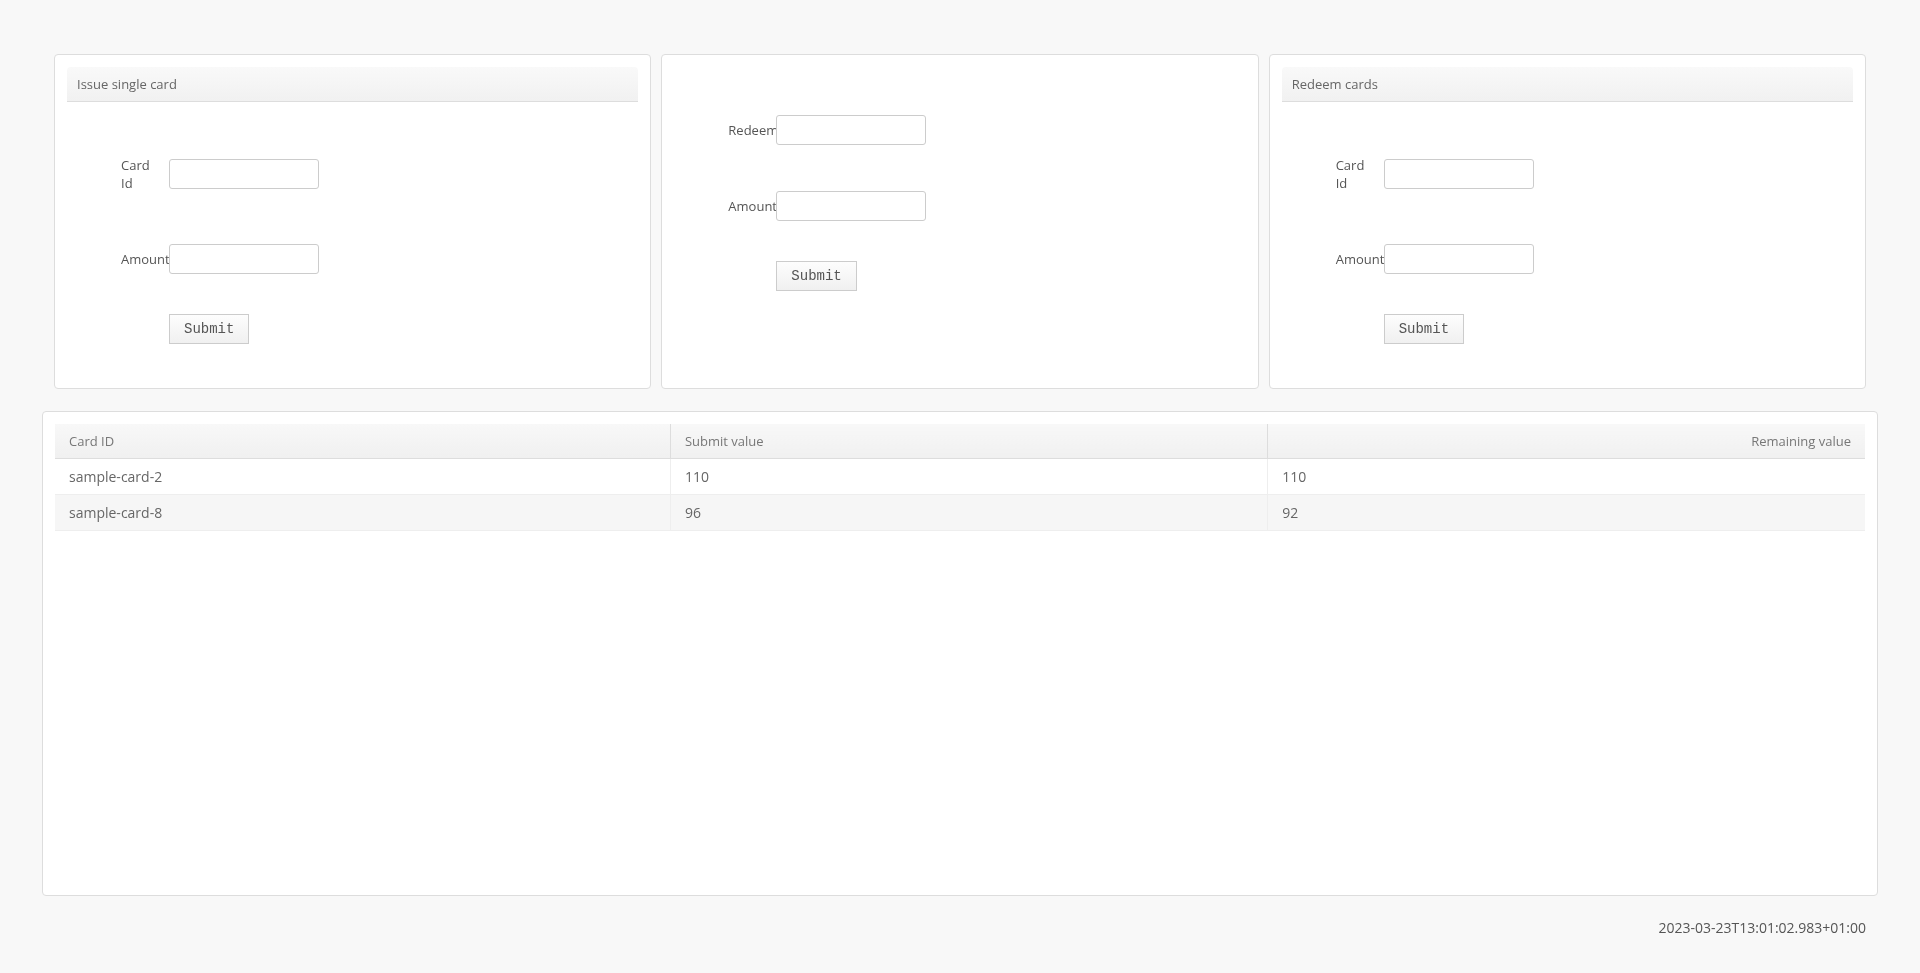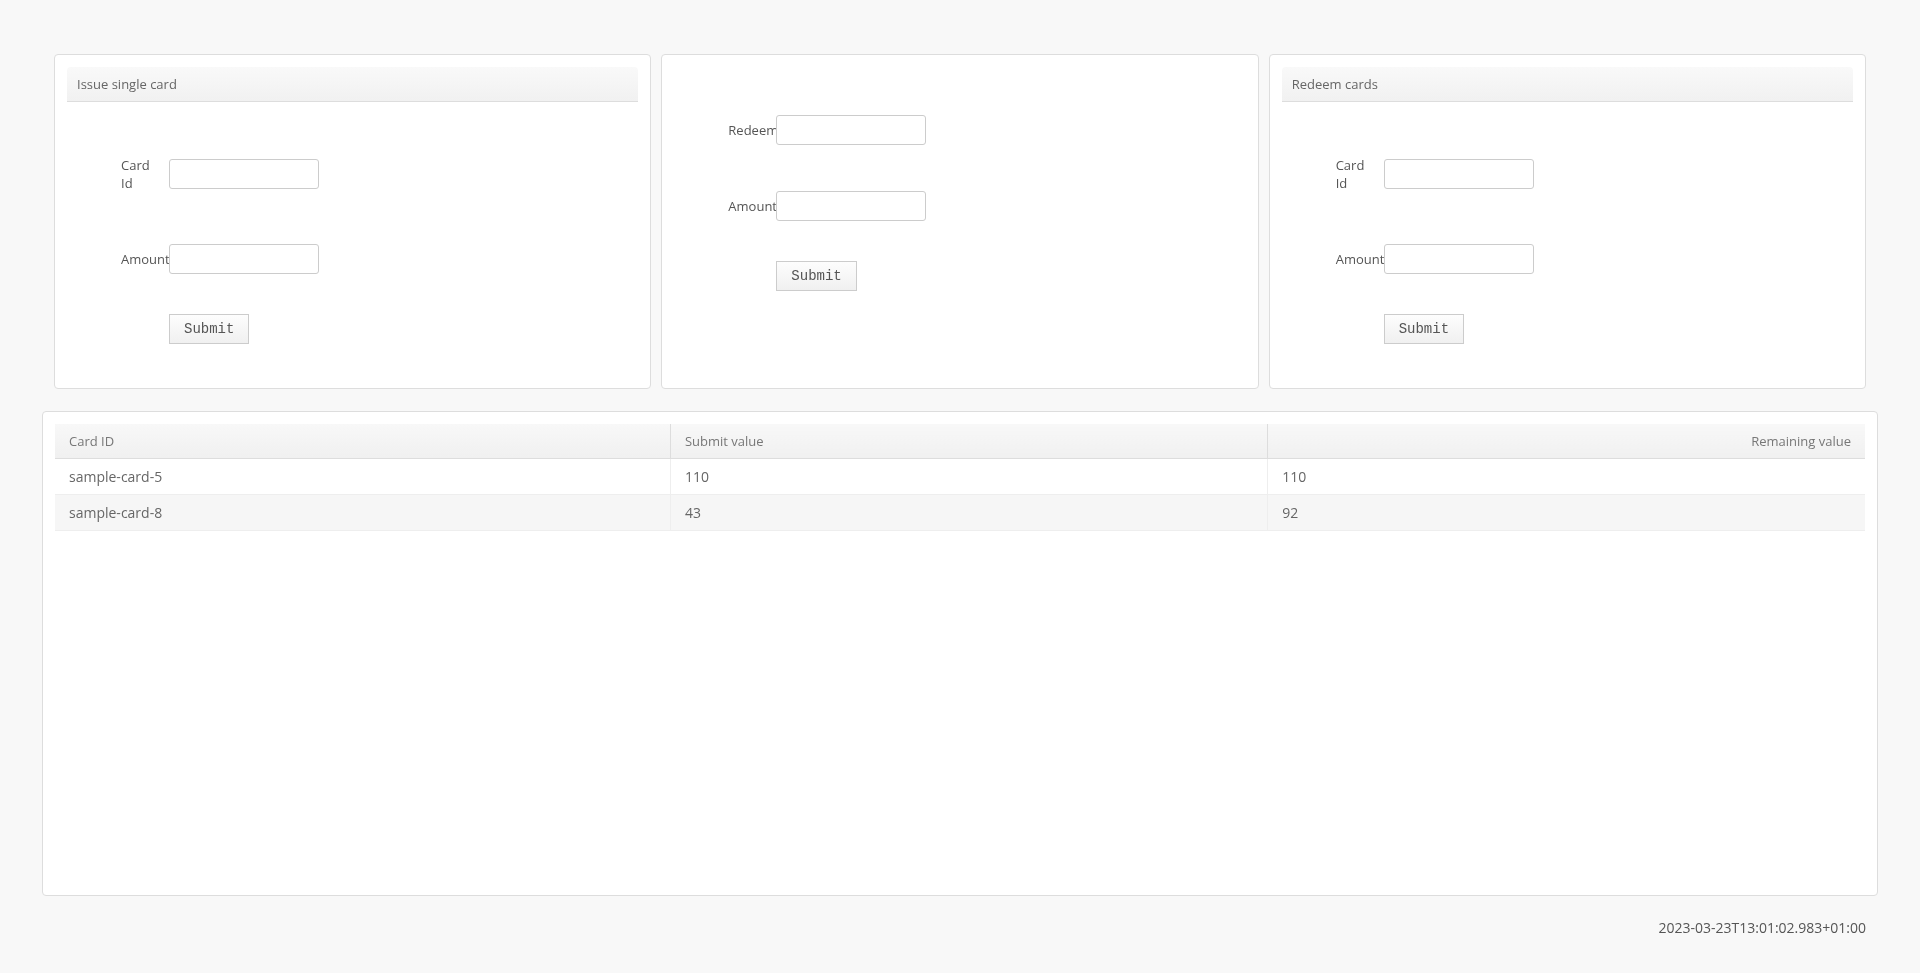--- a/index.html
+++ b/index.html
@@ -188,26 +188,26 @@
   <table>
     <thead>
       <tr>
         <th class="col-card-id">Card ID</th>
         <th class="col-initial">Submit value</th>
         <th class="col-remaining">Remaining value</th>
       </tr>
     </thead>
     <tbody id="table-body">
     <tr>
-          <td>sample-card-5</td>
+          <td>sample-card-2</td>
           <td>110</td>
           <td>110</td>
         </tr>
         <tr>
           <td>sample-card-8</td>
-          <td>43</td>
+          <td>96</td>
           <td>92</td>
         </tr>
       </tbody>
   </table>
 </div>
 
 <div class="timestamp">2023-03-23T13:01:02.983+01:00</div>
 
 </body></html>

